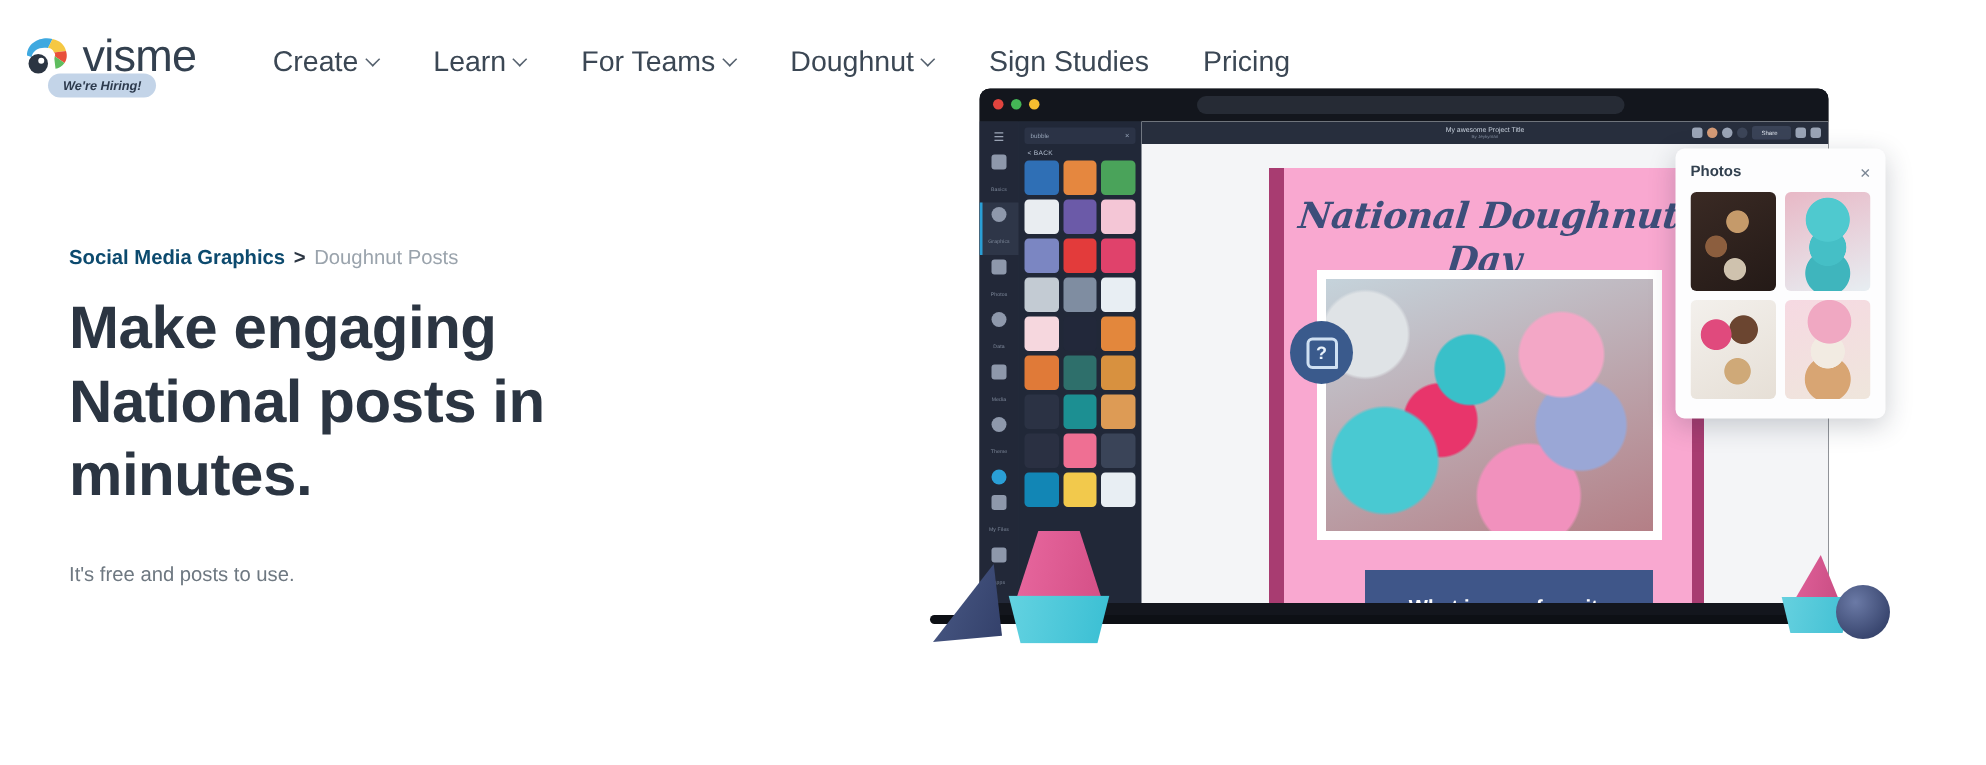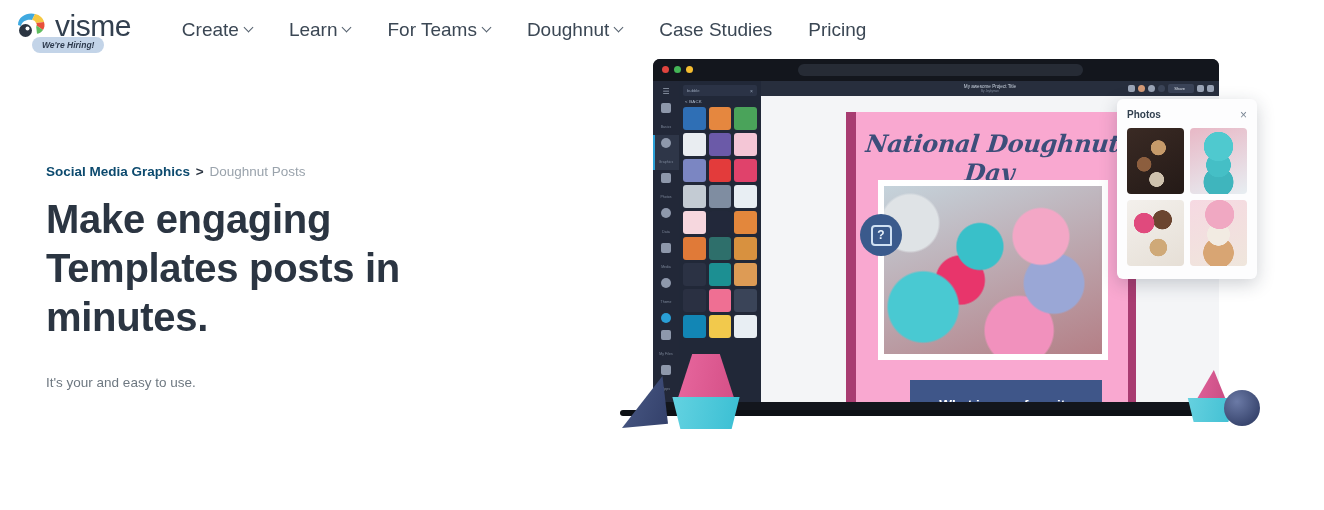--- a/index.html
+++ b/index.html
@@ -9,21 +9,21 @@
     font-family: "Liberation Sans", sans-serif;
     overflow: hidden;
   }
 
   
   .header {
     position: relative;
     height: 52px;
     display: flex;
     align-items: flex-start;
-    padding: 10px 24px 0 16px;
+    padding: 22px 24px 0 16px;
   }
   .brand { position: relative; display: flex; align-items: center; gap: 4px; flex-shrink: 0; }
   .logo-mark { width: 34px; height: 30px; position: relative; margin-top: 1px; }
   .logo-word {
     font-size: 30px; letter-spacing: -0.5px; color: #33404f;
     font-weight: 400; line-height: 30px; margin-left: 1px;
   }
   .hiring-badge {
     position: absolute; left: 16px; top: 27px;
     background: #c3d4e8; color: #2d3a4d;
@@ -286,42 +286,42 @@
     </div>
     <div class="nav-item">
       <span>For Teams</span>
       <span class="chev"></span>
     </div>
     <div class="nav-item">
       <span>Doughnut</span>
       <span class="chev"></span>
     </div>
     <div class="nav-item">
-      <span>Case Studies</span>
+      <span>Sign Studies</span>
     </div>
     <div class="nav-item">
       <span>Pricing</span>
     </div>
   </nav>
 
 </div>
 
 <div class="hero">
 
   <div class="hero-left">
     <div class="breadcrumb">
       <span class="crumb-main">Social Media Graphics</span>
       <span class="crumb-sep">&gt;</span>
       <span class="crumb-sub">Doughnut Posts</span>
     </div>
 
-    <h1 class="headline">Make engaging Templates posts in minutes.</h1>
+    <h1 class="headline">Make engaging National posts in minutes.</h1>
 
     <div class="cta-row">
-      <span class="cta-note">It's your and easy to use.</span>
+      <span class="cta-note">It's free and posts to use.</span>
     </div>
   </div>
 
   <div class="hero-right">
     <div class="scene">
 
       <div class="laptop-screen">
 
         <div class="browser-bar">
           <span class="dots">

